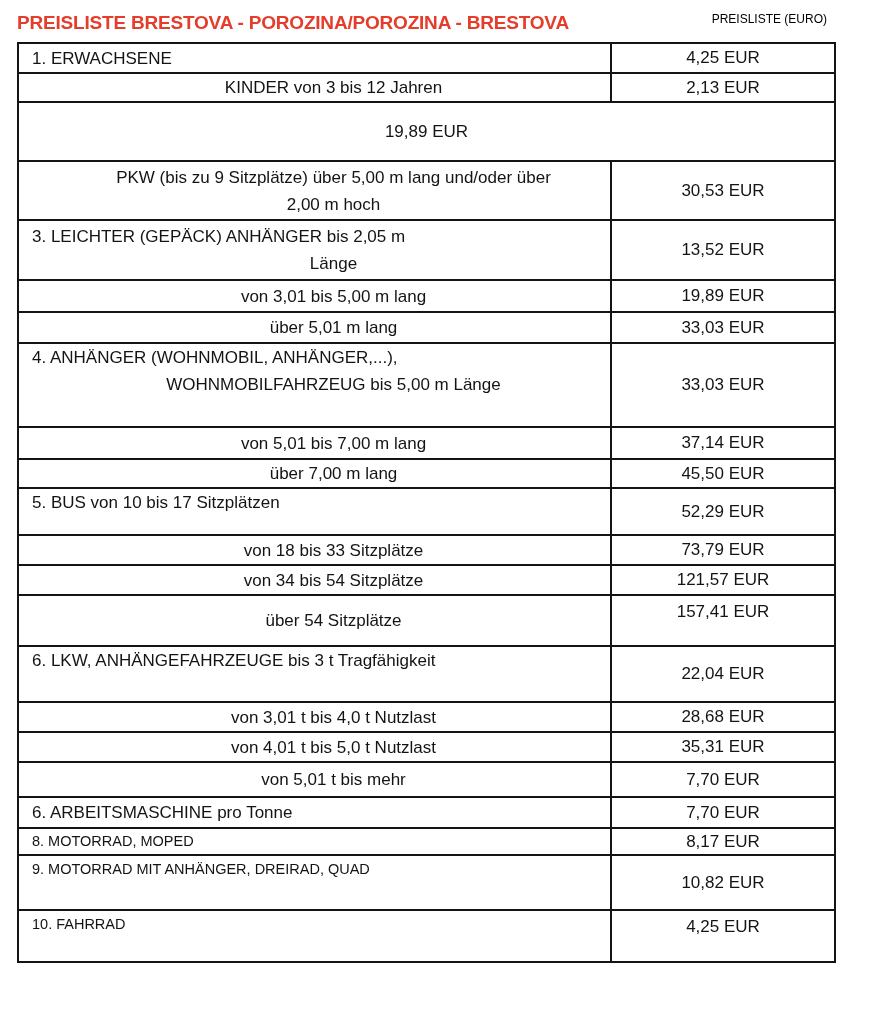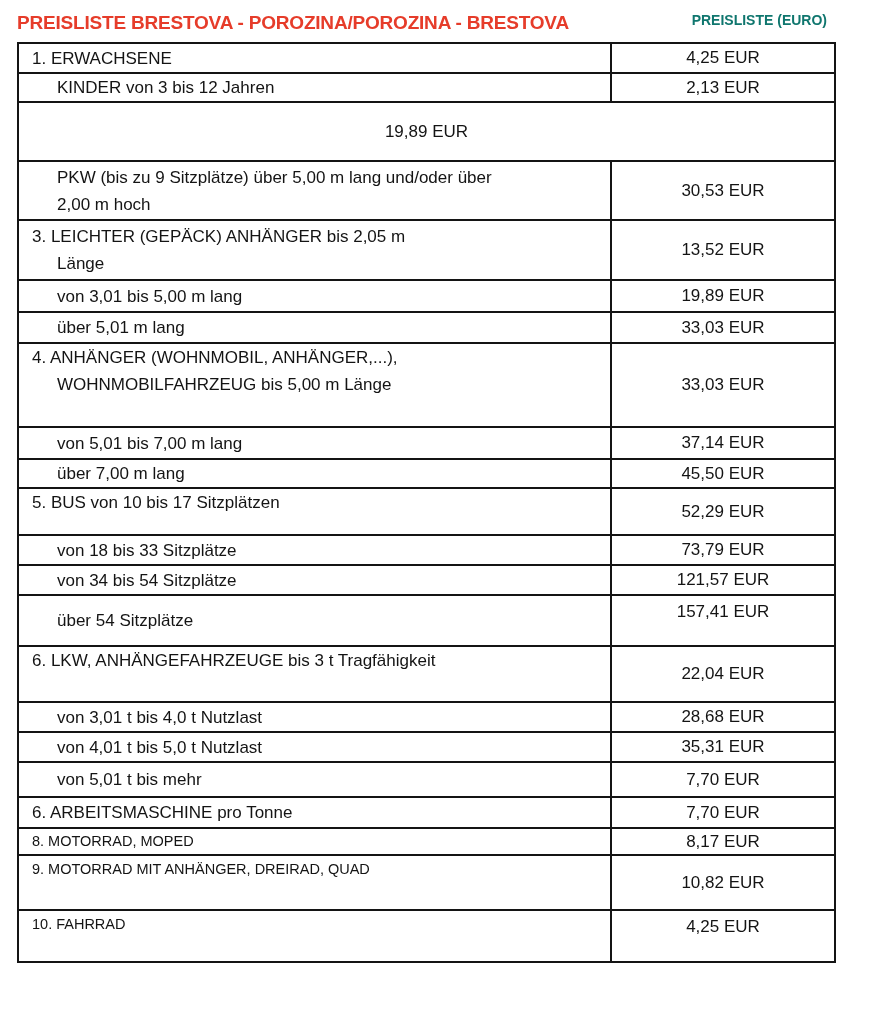--- a/index.html
+++ b/index.html
@@ -14,21 +14,21 @@
   .header {
     width:819px; margin-left:17px;
     display:flex; justify-content:space-between; 
     height:26px; margin-bottom:4px;
   }
   .title {
     color:#e63c2a; font-weight:bold; font-size:19px;
     letter-spacing:-0.2px; white-space:nowrap;
   }
   .col-head {
-    color:#0f766e; font-weight:bold; font-size:14px;
+    color:#000000; font-weight:normal; font-size:12px;
     padding-right:9px; white-space:nowrap;
   }
   .ptable {
     width:819px; margin-left:17px;
     border:2px solid #141414;
     background:#ffffff;
   }
   .row { display:flex; border-bottom:2px solid #141414; }
   .row:last-child { border-bottom:none; }
   .lab {
@@ -36,21 +36,21 @@
     display:flex; flex-direction:column; justify-content:center;
     font-size:17px; line-height:27px;
   }
   .price {
     flex:1 1 auto;
     display:flex; flex-direction:column; justify-content:center; align-items:center;
     font-size:17px; line-height:22px;
   }
   .ln { white-space:nowrap; }
   .ln.num  { padding-left:13px; }
-  .ln.cont { padding-left:38px; }
+  .ln.cont { padding-left:38px;text-align:center; }
   .lab-top   { justify-content:flex-start; }
   .price-top { justify-content:flex-start; padding-top:5px; }
   .small .ln { font-size:14.5px; }
 </style>
 </head>
 <body>
 
 <div class="page">
 
   <div class="header">

